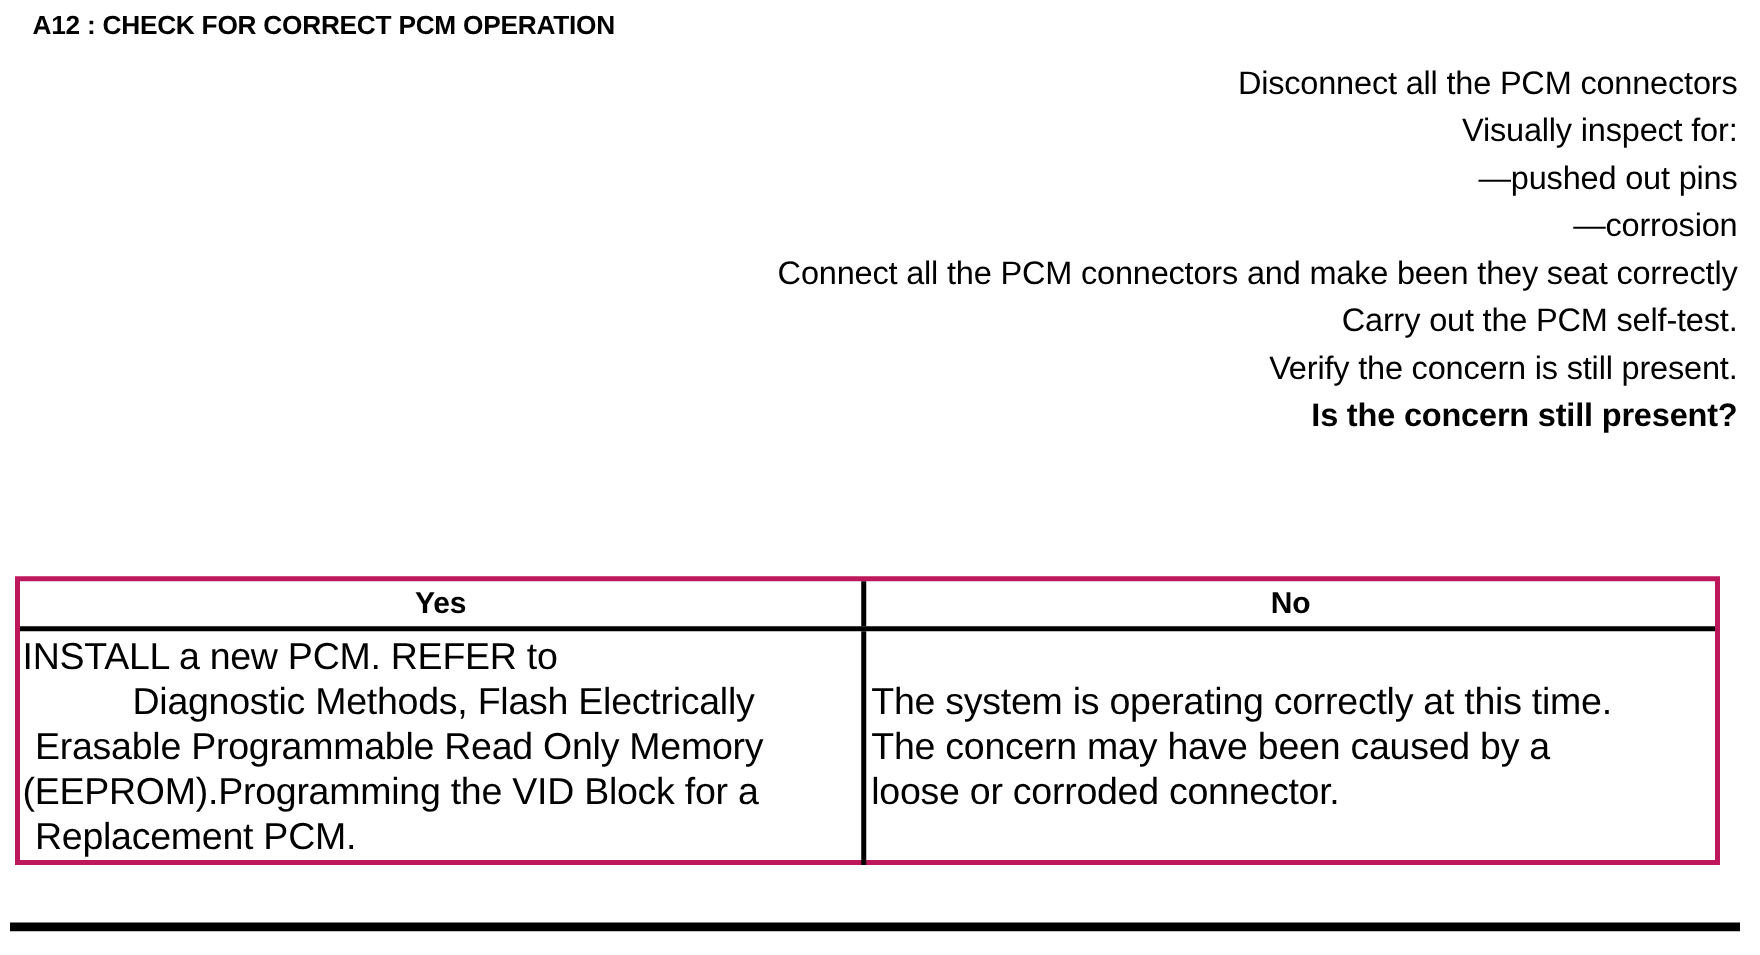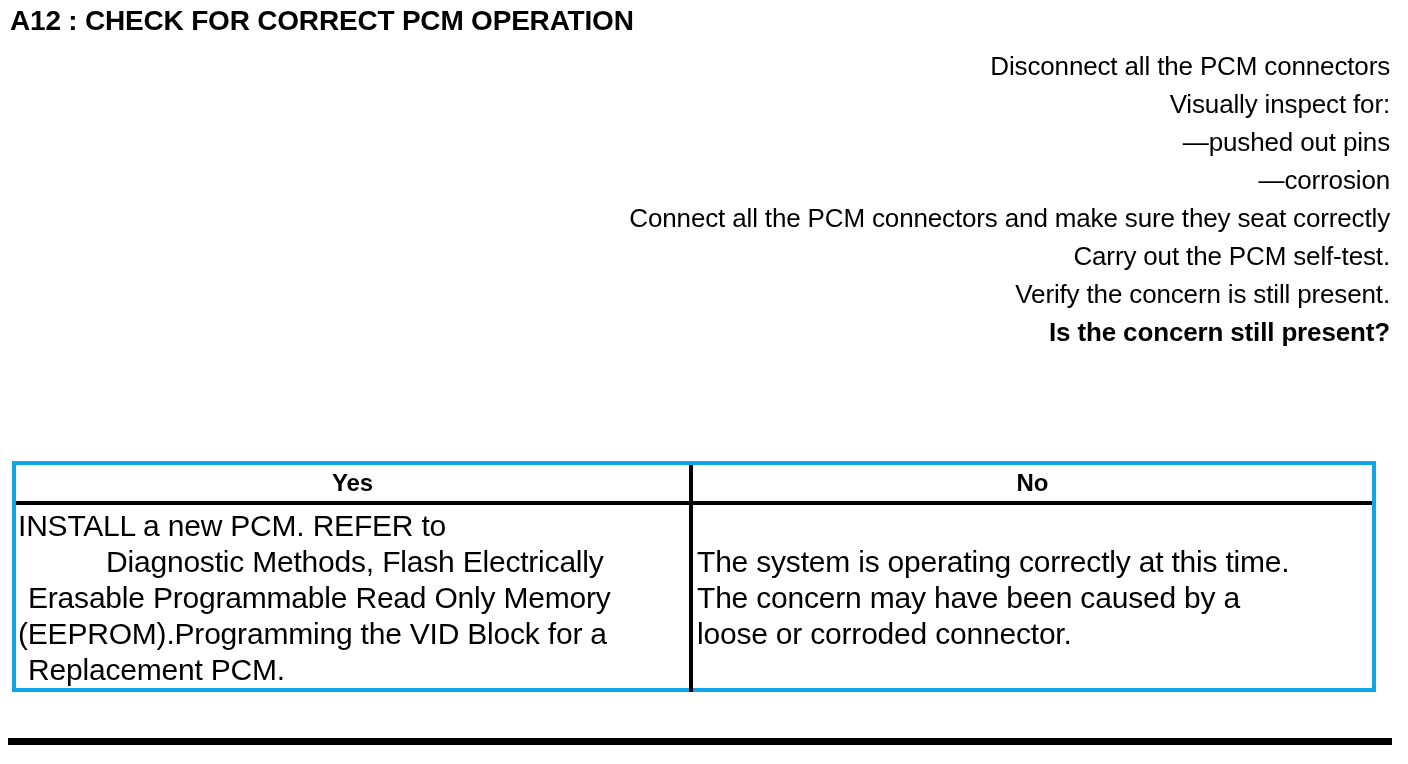--- a/index.html
+++ b/index.html
@@ -20,23 +20,23 @@
   .page {
     position: absolute;
     left: 0; top: 0;
     width: 1408px;
     height: 764px;
   }
 
   
   .step-heading {
     position: absolute;
-    left: 10px;
+    left: 26px;
     top: 8px;
-    font-size: 28px;
+    font-size: 21px;
     font-weight: bold;
     letter-spacing: -0.2px;
     line-height: 26px;
     white-space: nowrap;
   }
 
   
   .instructions {
     position: absolute;
     left: 10px;
@@ -62,21 +62,21 @@
     font-weight: bold;
   }
 
   
   .decision-table {
     position: absolute;
     left: 12px;
     top: 461px;
     width: 1364px;
     height: 231px;
-    border: 4px solid #0ea5e9;
+    border: 4px solid #be185d;
     box-sizing: border-box;
     border-collapse: collapse;
   }
   .table-header-row {
     position: absolute;
     left: 0;
     top: 0;
     width: 100%;
     height: 40px;
     box-sizing: border-box;
@@ -159,21 +159,21 @@
 
 <div class="page">
 
   <div class="step-heading">A12 : CHECK FOR CORRECT PCM OPERATION</div>
 
   <div class="instructions">
     <div class="instr-line">Disconnect all the PCM connectors</div>
     <div class="instr-line">Visually inspect for:</div>
     <div class="instr-line sub">—pushed out pins</div>
     <div class="instr-line sub">—corrosion</div>
-    <div class="instr-line">Connect all the PCM connectors and make sure they seat correctly</div>
+    <div class="instr-line">Connect all the PCM connectors and make been they seat correctly</div>
     <div class="instr-line">Carry out the PCM self-test.</div>
     <div class="instr-line">Verify the concern is still present.</div>
     <div class="instr-line bold">Is the concern still present?</div>
   </div>
 
   <div class="decision-table">
 
     <div class="table-header-row">
       <div class="th-cell th-yes">Yes</div>
       <div class="th-cell th-no">No</div>

